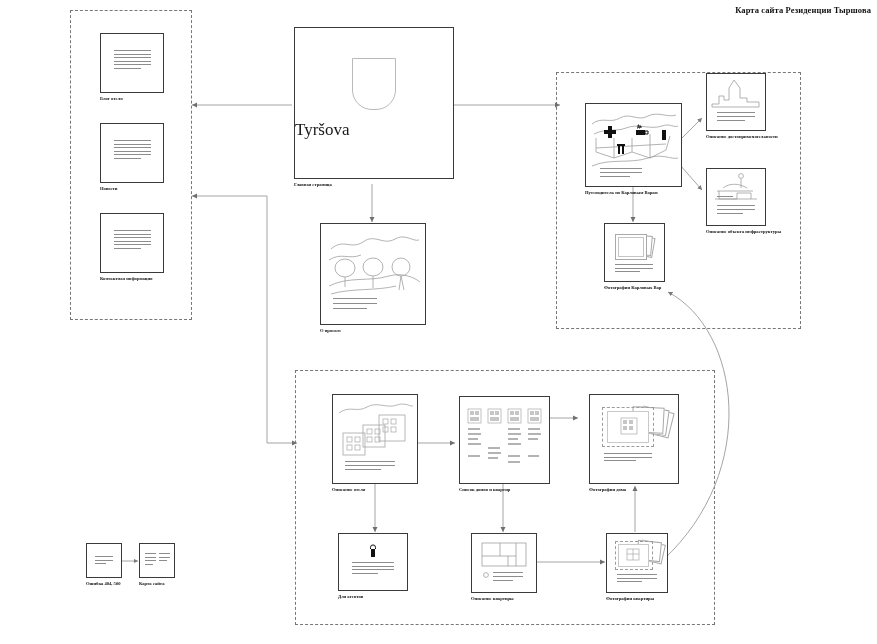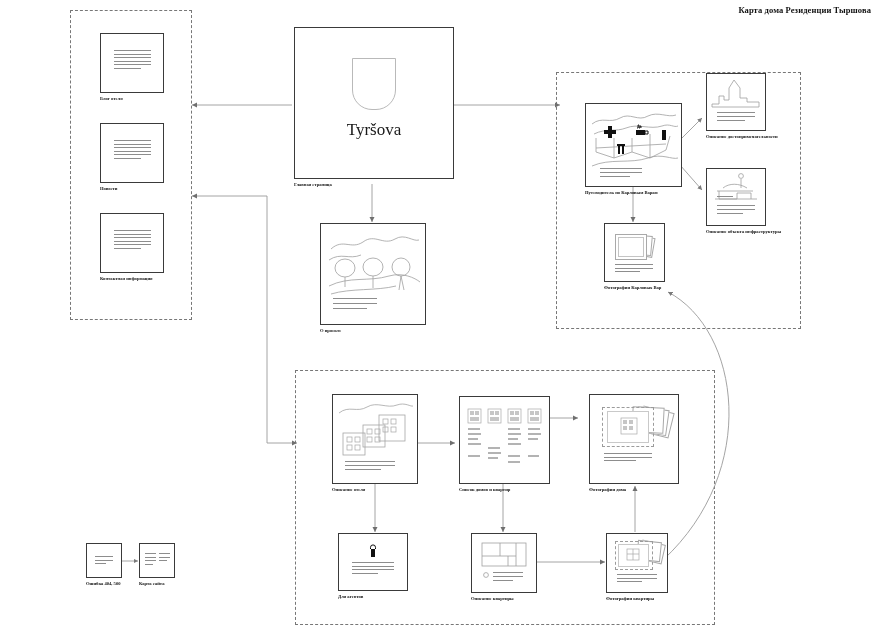--- a/index.html
+++ b/index.html
@@ -21,35 +21,35 @@
 
   
   .lines{position:absolute;}
   .ln{height:1px;background:#8d8d8d;margin-bottom:2.6px;}
 
   
   .home{width:158px;height:150px;}
   .shield{position:absolute;left:50%;top:30px;transform:translateX(-50%);
           width:42px;height:50px;border:1px solid #b9b9b9;border-top:1px solid #b9b9b9;
           border-radius:0 0 20px 20px;}
-  .brand{position:absolute;left:0;right:0;top:92px;text-align:center;
+  .brand{position:absolute;left:0;right:0;top:92px;text-align:left;
          font-size:17px;font-family:"Liberation Serif","DejaVu Serif",serif;color:#1a1a1a;}
 
   
   .sk{position:absolute;left:0;top:0;width:100%;height:100%;}
   .ph{position:absolute;border:1px solid #a9a9a9;background:#fff;}
 
   .dashframe{position:absolute;border:1px dashed #9b9b9b;}
 </style>
 </head>
 <body>
 
 <div class="canvas">
 
-  <div class="title">Карта дома Резиденции Тыршова</div>
+  <div class="title">Карта сайта Резиденции Тыршова</div>
 
   <div class="group" style="left:70px;top:10px;width:120px;height:308px;"></div>
   <div class="group" style="left:556px;top:72px;width:243px;height:255px;"></div>
   <div class="group" style="left:295px;top:370px;width:418px;height:253px;"></div>
 
   <svg class="wires" viewBox="0 0 877 644">
     <defs>
       <marker id="ah" markerWidth="7" markerHeight="7" refX="6" refY="3" orient="auto">
         <path d="M0,0 L6,3 L0,6 z" fill="#6f6f6f"></path>
       </marker>

